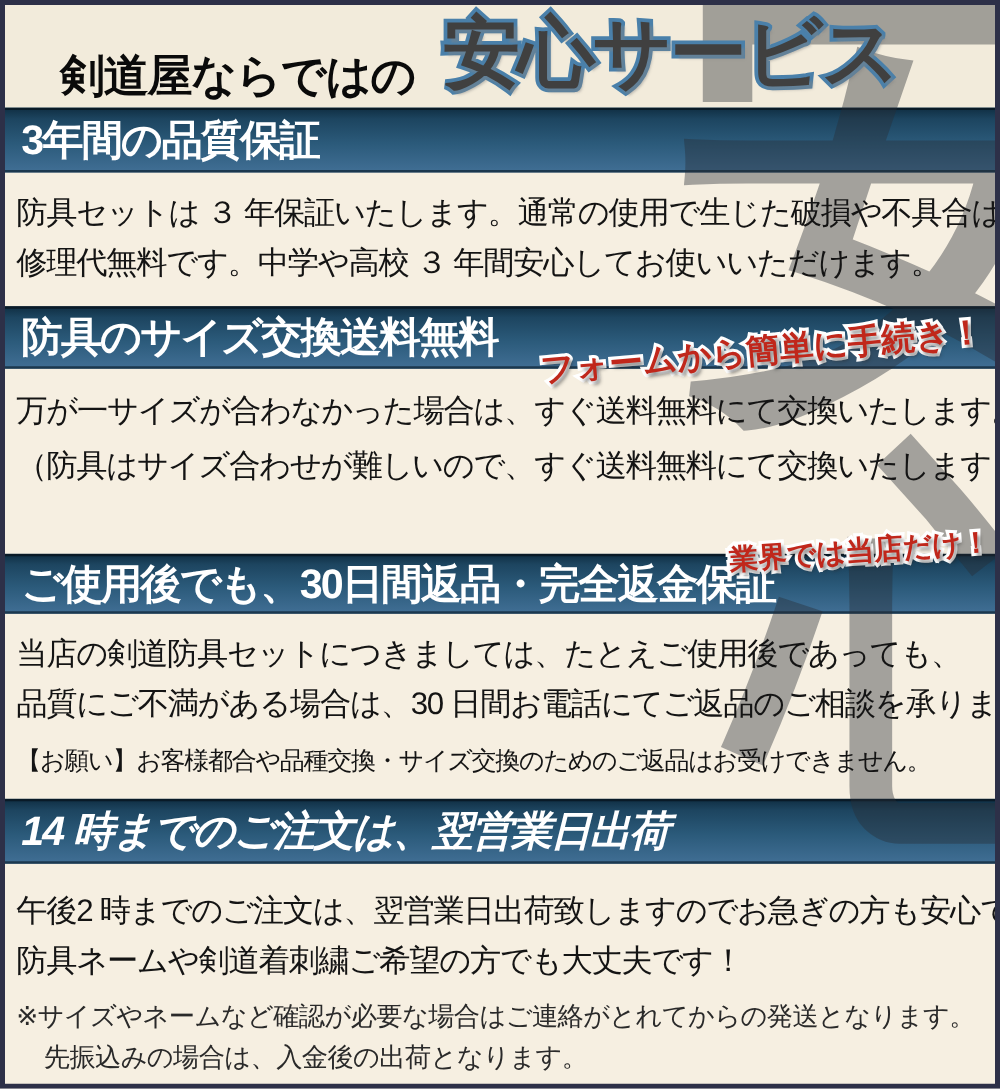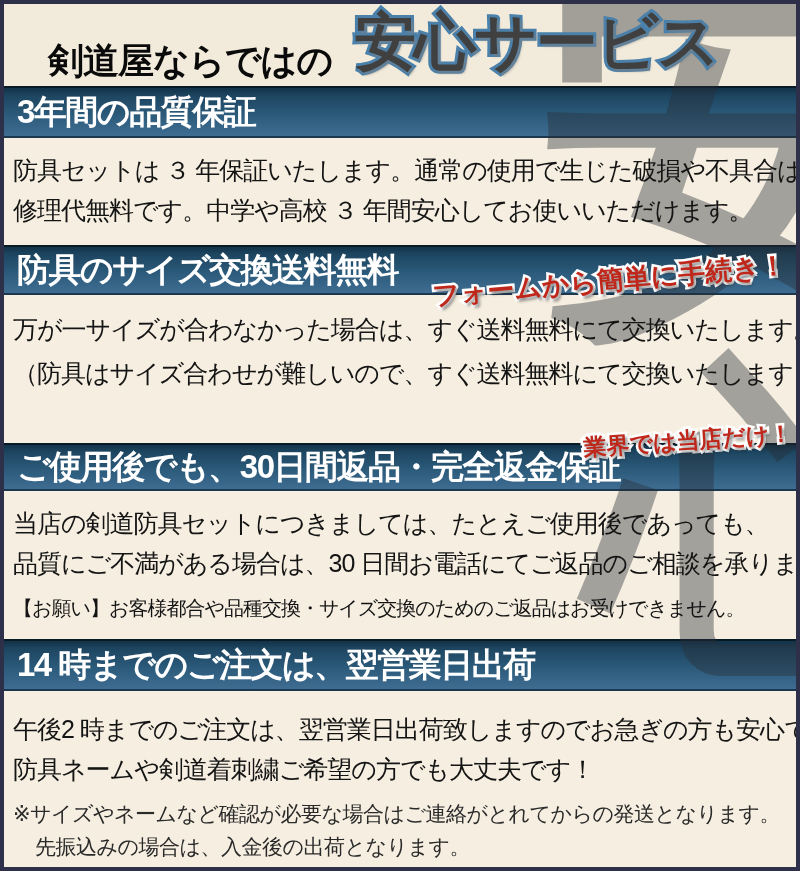--- a/index.html
+++ b/index.html
@@ -66,21 +66,21 @@
   .banner-title {
     position:relative; z-index:2;
     padding-left:13px;
     font-size:33px; font-weight:bold; color:#ffffff;
     letter-spacing:-1.5px;
     white-space:nowrap;
   }
   .b1 { height:52px; }
   .b2 { height:50px; }
   .b3 { height:48px; }
-  .b4 { height:52px; }
+  .b4 { height:52px;font-style:italic; }
 
   
   .body-block { position:relative; padding:12px 8px 0 9px; }
   .body-line {
     position:relative; z-index:2;
     font-size:25px; color:#141414;
     letter-spacing:-1px;
     line-height:40px;
     white-space:nowrap;
   }

